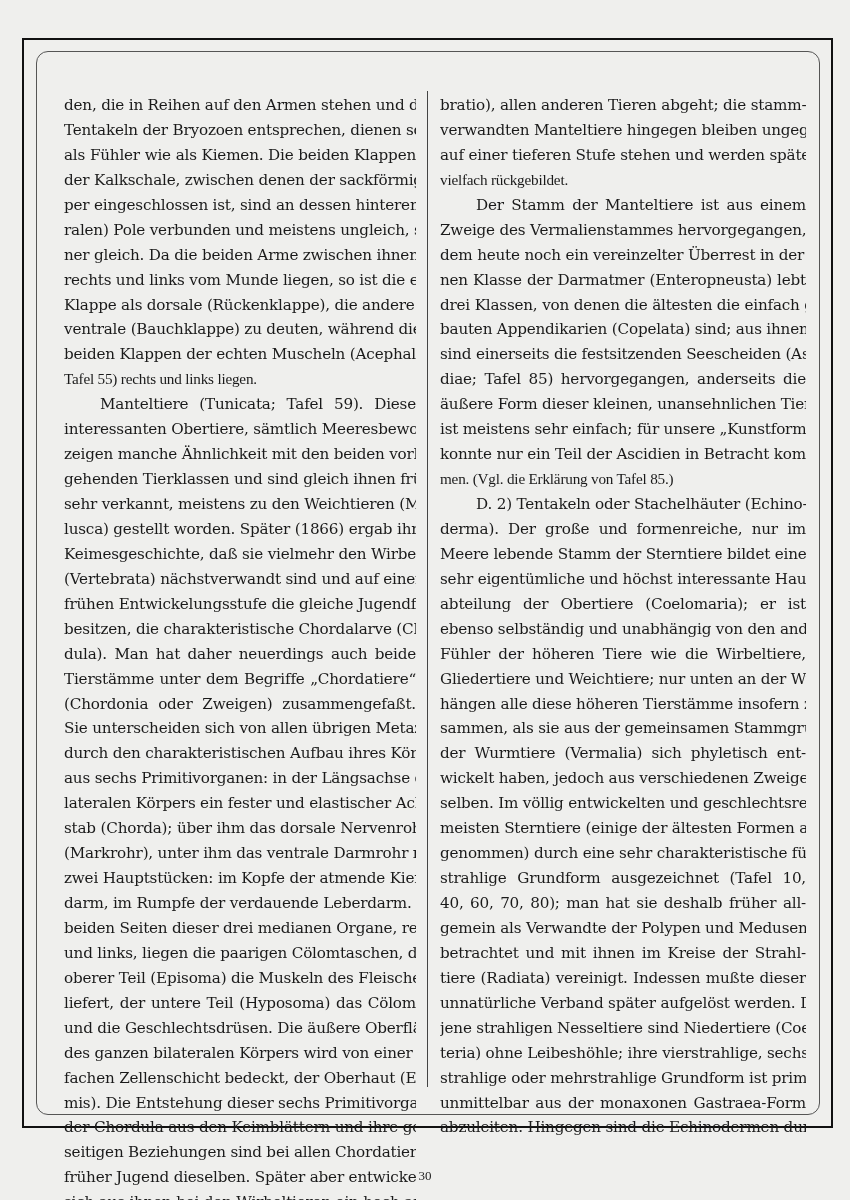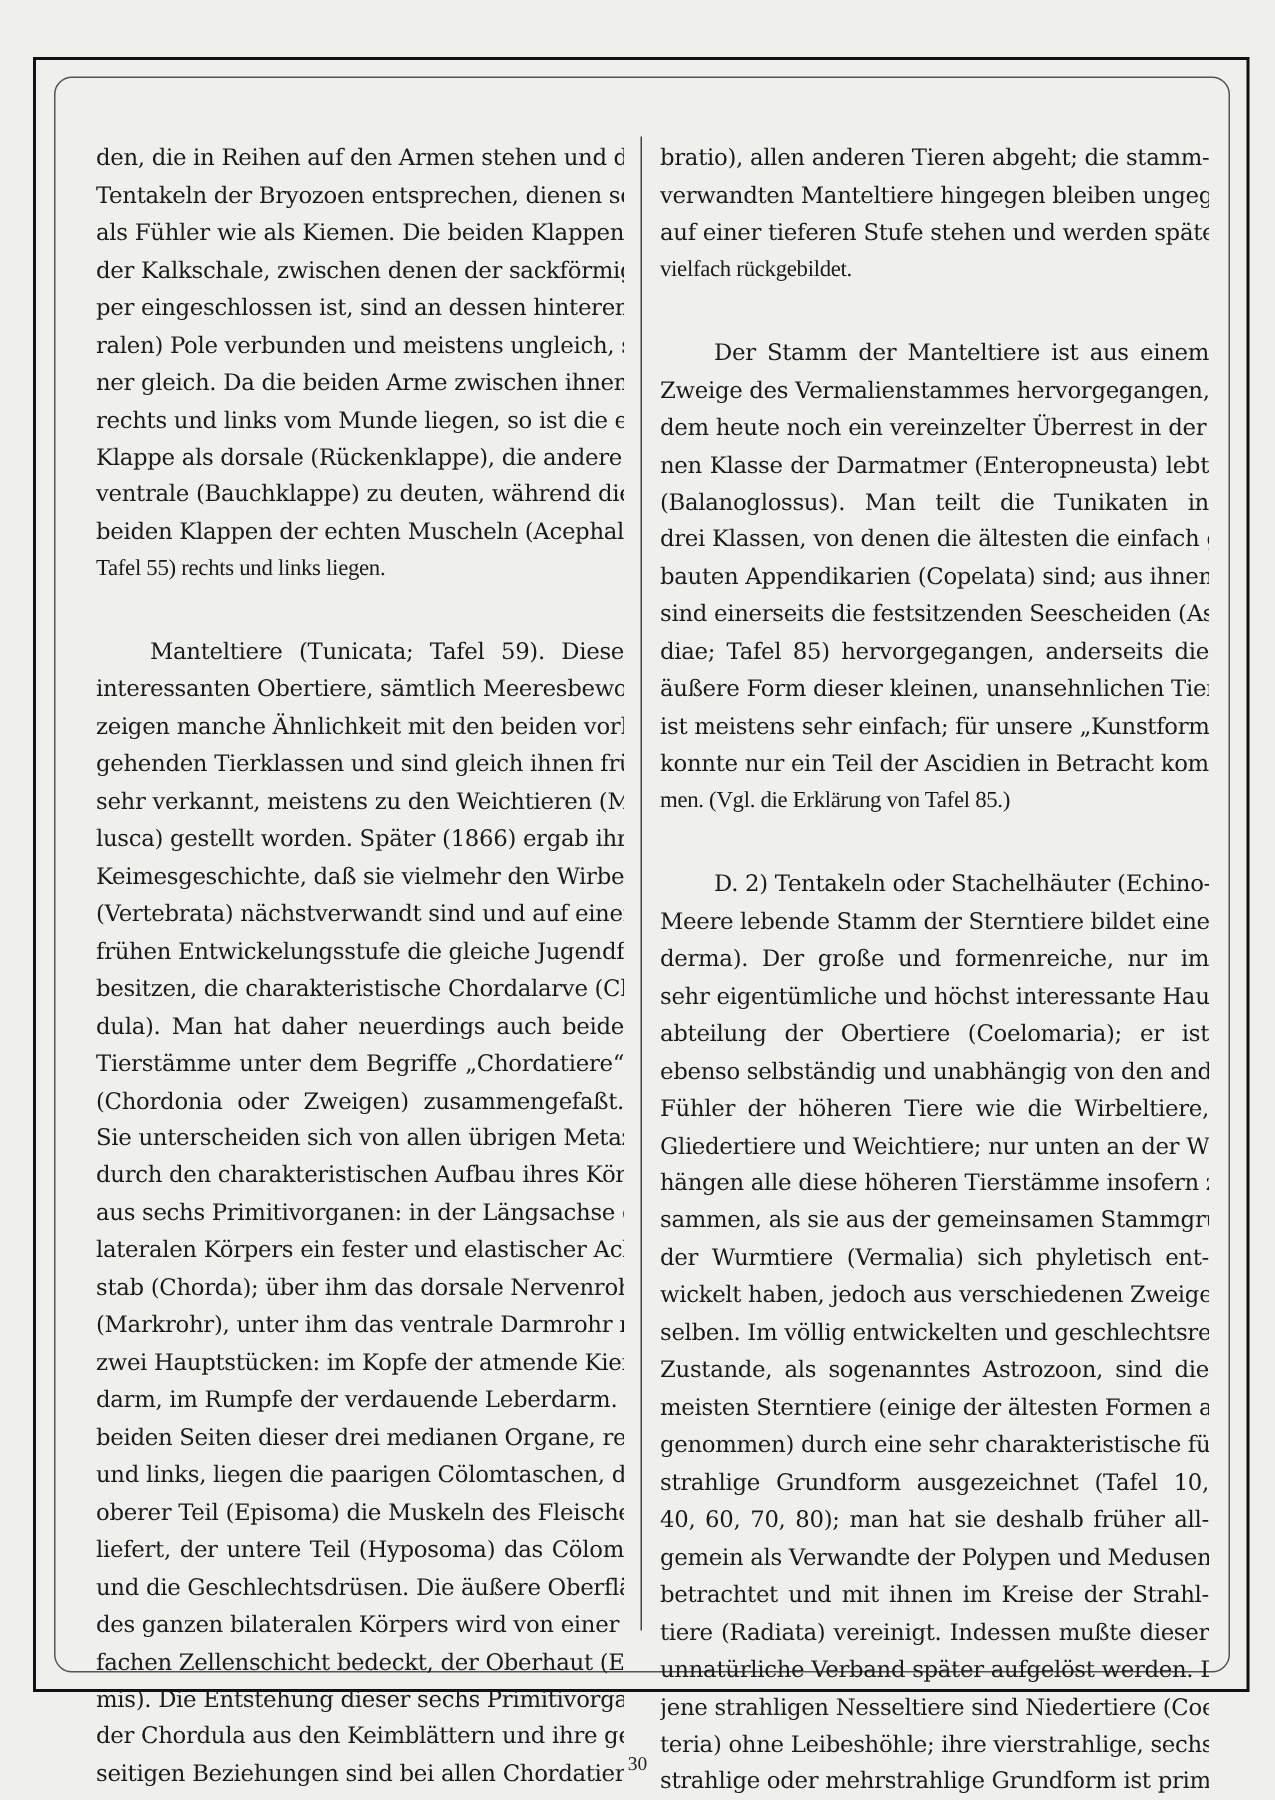--- a/index.html
+++ b/index.html
@@ -27,21 +27,21 @@
     font-size: 15.2px; line-height: 24.95px;
   }
   .col-left { left: 64px; }
   .col-right { left: 440px; width: 366px; }
   .line {
     display: block; white-space: nowrap; text-align: justify;
     text-align-last: justify; height: 24.95px; overflow: hidden;
     letter-spacing: -0.2px;
   }
   .line.last { text-align-last: left; font-family: Liberation Serif, serif; }
-  .line.indent { padding-left: 36px; margin-top: 30px; }
+  .line.indent { padding-left: 36px; }
   .b { font-weight: normal; }
   .page-number {
     position: absolute; left: 0; width: 850px; top: 1168px; text-align: center;
     font-family: "Liberation Serif", serif; font-size: 13px; color: #222;
   }
 </style>
 </head>
 <body>
 
 <div class="outer-frame"></div>
@@ -97,43 +97,41 @@
   </div>
 <div class="column col-right" id="col-right">
     <span class="line"><span>bratio), allen anderen Tieren abgeht; die stamm-</span></span>
     <span class="line"><span>verwandten Manteltiere hingegen bleiben ungegliedert</span></span>
     <span class="line"><span>auf einer tieferen Stufe stehen und werden später</span></span>
     <span class="line last"><span>vielfach rückgebildet.</span></span>
     <span class="line indent"><span>Der Stamm der Manteltiere ist aus einem</span></span>
     <span class="line"><span>Zweige des Vermalienstammes hervorgegangen, von</span></span>
     <span class="line"><span>dem heute noch ein vereinzelter Überrest in der klei-</span></span>
     <span class="line"><span>nen Klasse der Darmatmer (Enteropneusta) lebt</span></span>
-    <span class="line"><span>(Balanoglossus).  Man teilt die Tunikaten in</span></span>
     <span class="line"><span>drei Klassen, von denen die ältesten die einfach ge-</span></span>
     <span class="line"><span>bauten Appendikarien (Copelata) sind; aus ihnen</span></span>
     <span class="line"><span>sind einerseits die festsitzenden Seescheiden (Asci-</span></span>
     <span class="line"><span>diae; Tafel 85) hervorgegangen, anderseits die</span></span>
     <span class="line"><span>äußere Form dieser kleinen, unansehnlichen Tiere</span></span>
     <span class="line"><span>ist meistens sehr einfach; für unsere „Kunstformen“</span></span>
     <span class="line"><span>konnte nur ein Teil der Ascidien in Betracht kom-</span></span>
     <span class="line last"><span>men.  (Vgl. die Erklärung von Tafel 85.)</span></span>
     <span class="line indent"><span>D. 2) </span><span class="b">Tentakeln</span><span> oder </span><span class="b">Stachelhäuter</span><span> (Echino-</span></span>
+    <span class="line"><span>derma).  Der große und formenreiche, nur im</span></span>
     <span class="line"><span>Meere lebende Stamm der Sterntiere bildet eine</span></span>
-    <span class="line"><span>derma).  Der große und formenreiche, nur im</span></span>
     <span class="line"><span>sehr eigentümliche und höchst interessante Haupt-</span></span>
     <span class="line"><span>abteilung der Obertiere (Coelomaria); er ist</span></span>
     <span class="line"><span>ebenso selbständig und unabhängig von den anderen</span></span>
     <span class="line"><span>Fühler der höheren Tiere wie die Wirbeltiere,</span></span>
     <span class="line"><span>Gliedertiere und Weichtiere; nur unten an der Wurzel</span></span>
     <span class="line"><span>hängen alle diese höheren Tierstämme insofern zu-</span></span>
     <span class="line"><span>sammen, als sie aus der gemeinsamen Stammgruppe</span></span>
     <span class="line"><span>der Wurmtiere (Vermalia) sich phyletisch ent-</span></span>
     <span class="line"><span>wickelt haben, jedoch aus verschiedenen Zweigen der-</span></span>
     <span class="line"><span>selben.  Im völlig entwickelten und geschlechtsreifen</span></span>
-    <span class="line"><span>Zustande, als sogenanntes Astrozoon, sind die</span></span>
     <span class="line"><span>meisten Sterntiere (einige der ältesten Formen aus-</span></span>
     <span class="line"><span>genommen) durch eine sehr charakteristische fünf-</span></span>
     <span class="line"><span>strahlige Grundform ausgezeichnet (Tafel 10,</span></span>
     <span class="line"><span>40, 60, 70, 80); man hat sie deshalb früher all-</span></span>
     <span class="line"><span>gemein als Verwandte der Polypen und Medusen</span></span>
     <span class="line"><span>betrachtet und mit ihnen im Kreise der Strahl-</span></span>
     <span class="line"><span>tiere (Radiata) vereinigt.  Indessen mußte dieser</span></span>
     <span class="line"><span>unnatürliche Verband später aufgelöst werden.  Denn</span></span>
     <span class="line"><span>jene strahligen Nesseltiere sind Niedertiere (Coelen-</span></span>
     <span class="line"><span>teria) ohne Leibeshöhle; ihre vierstrahlige, sechs-</span></span>

